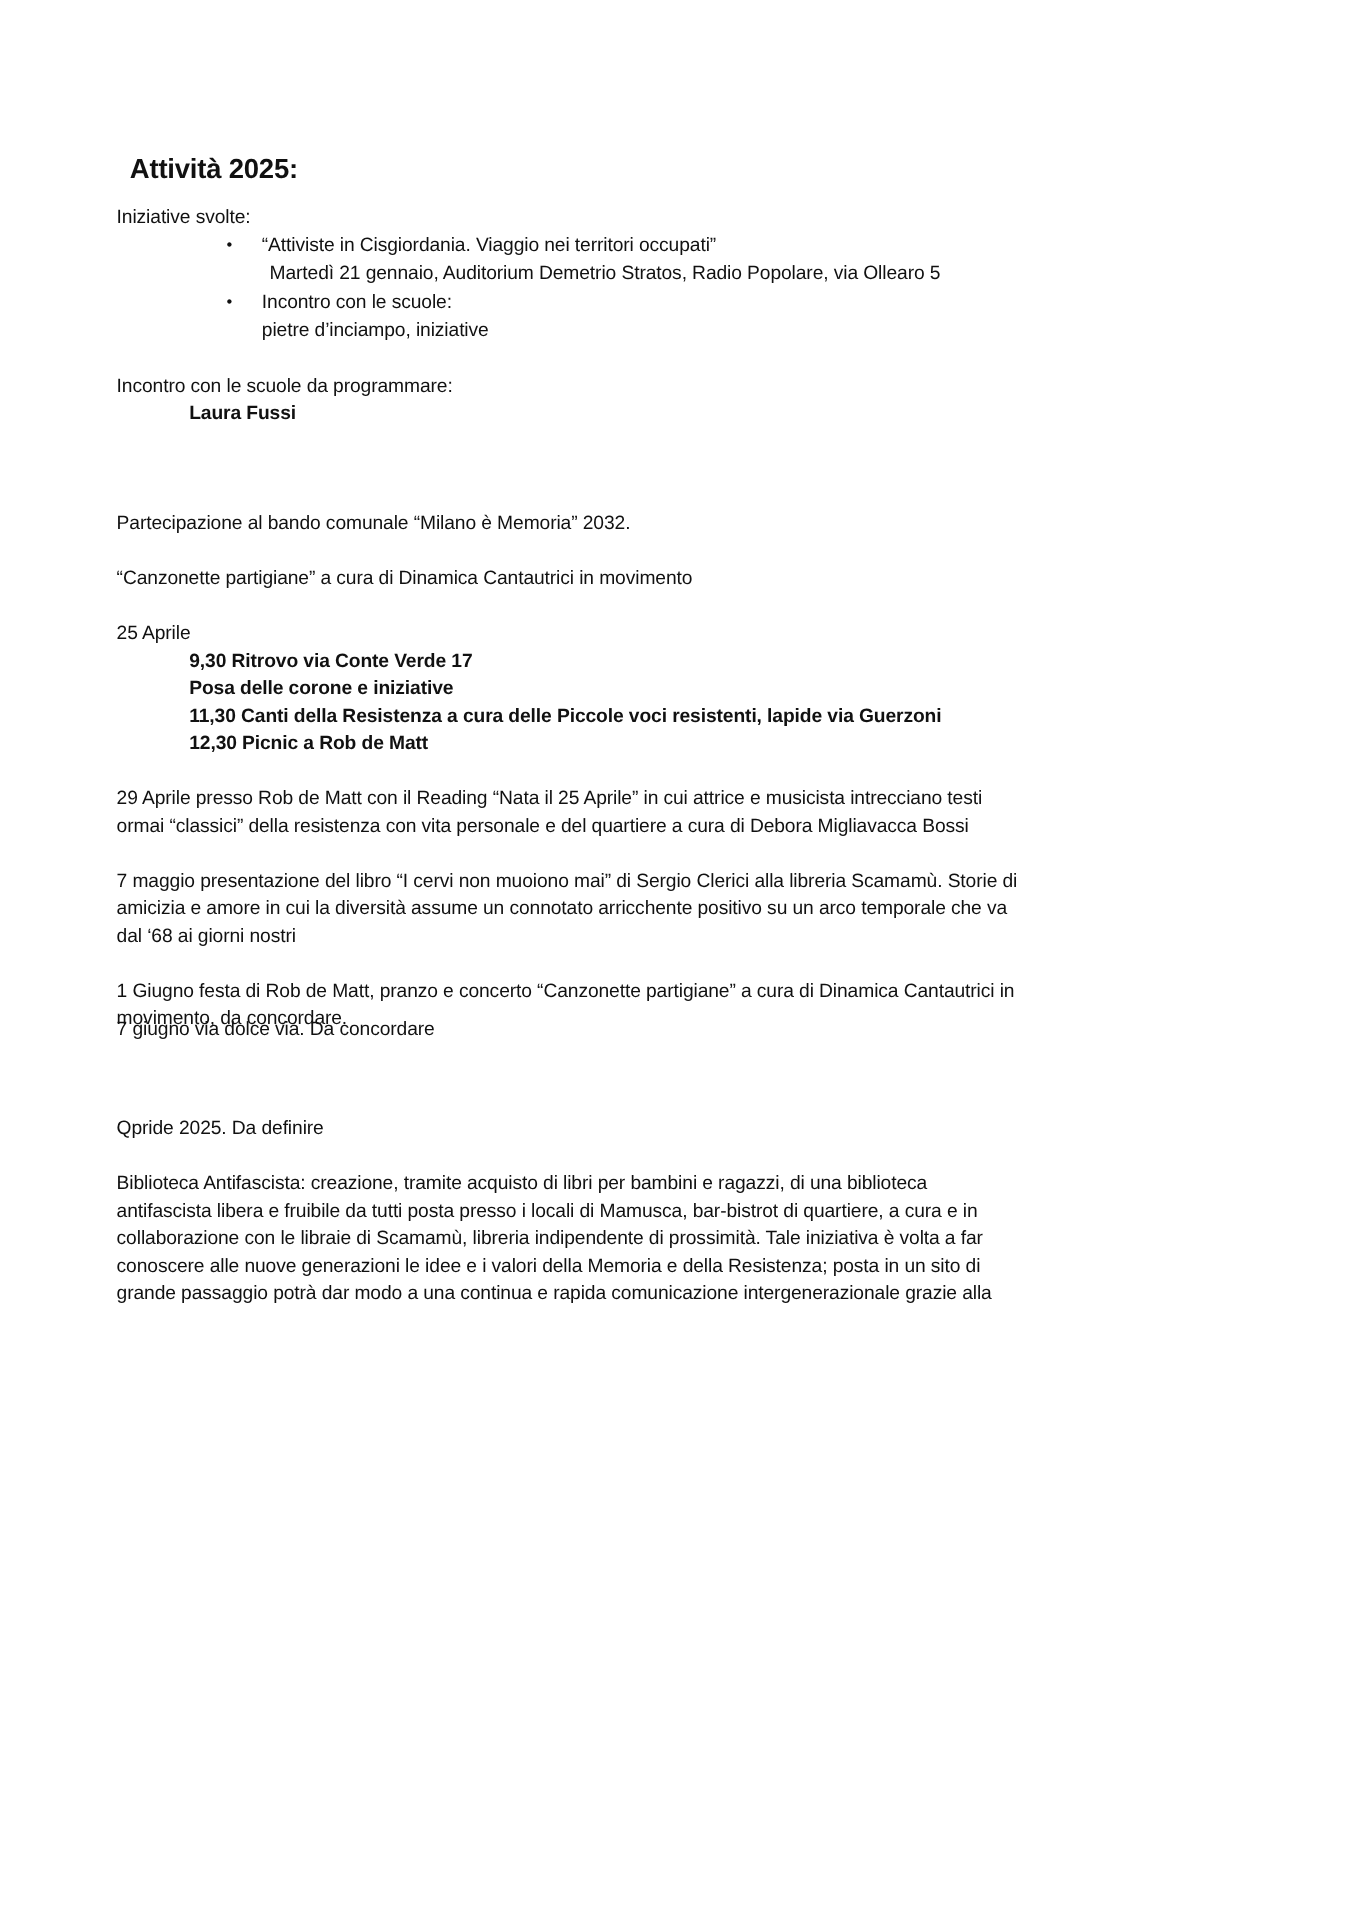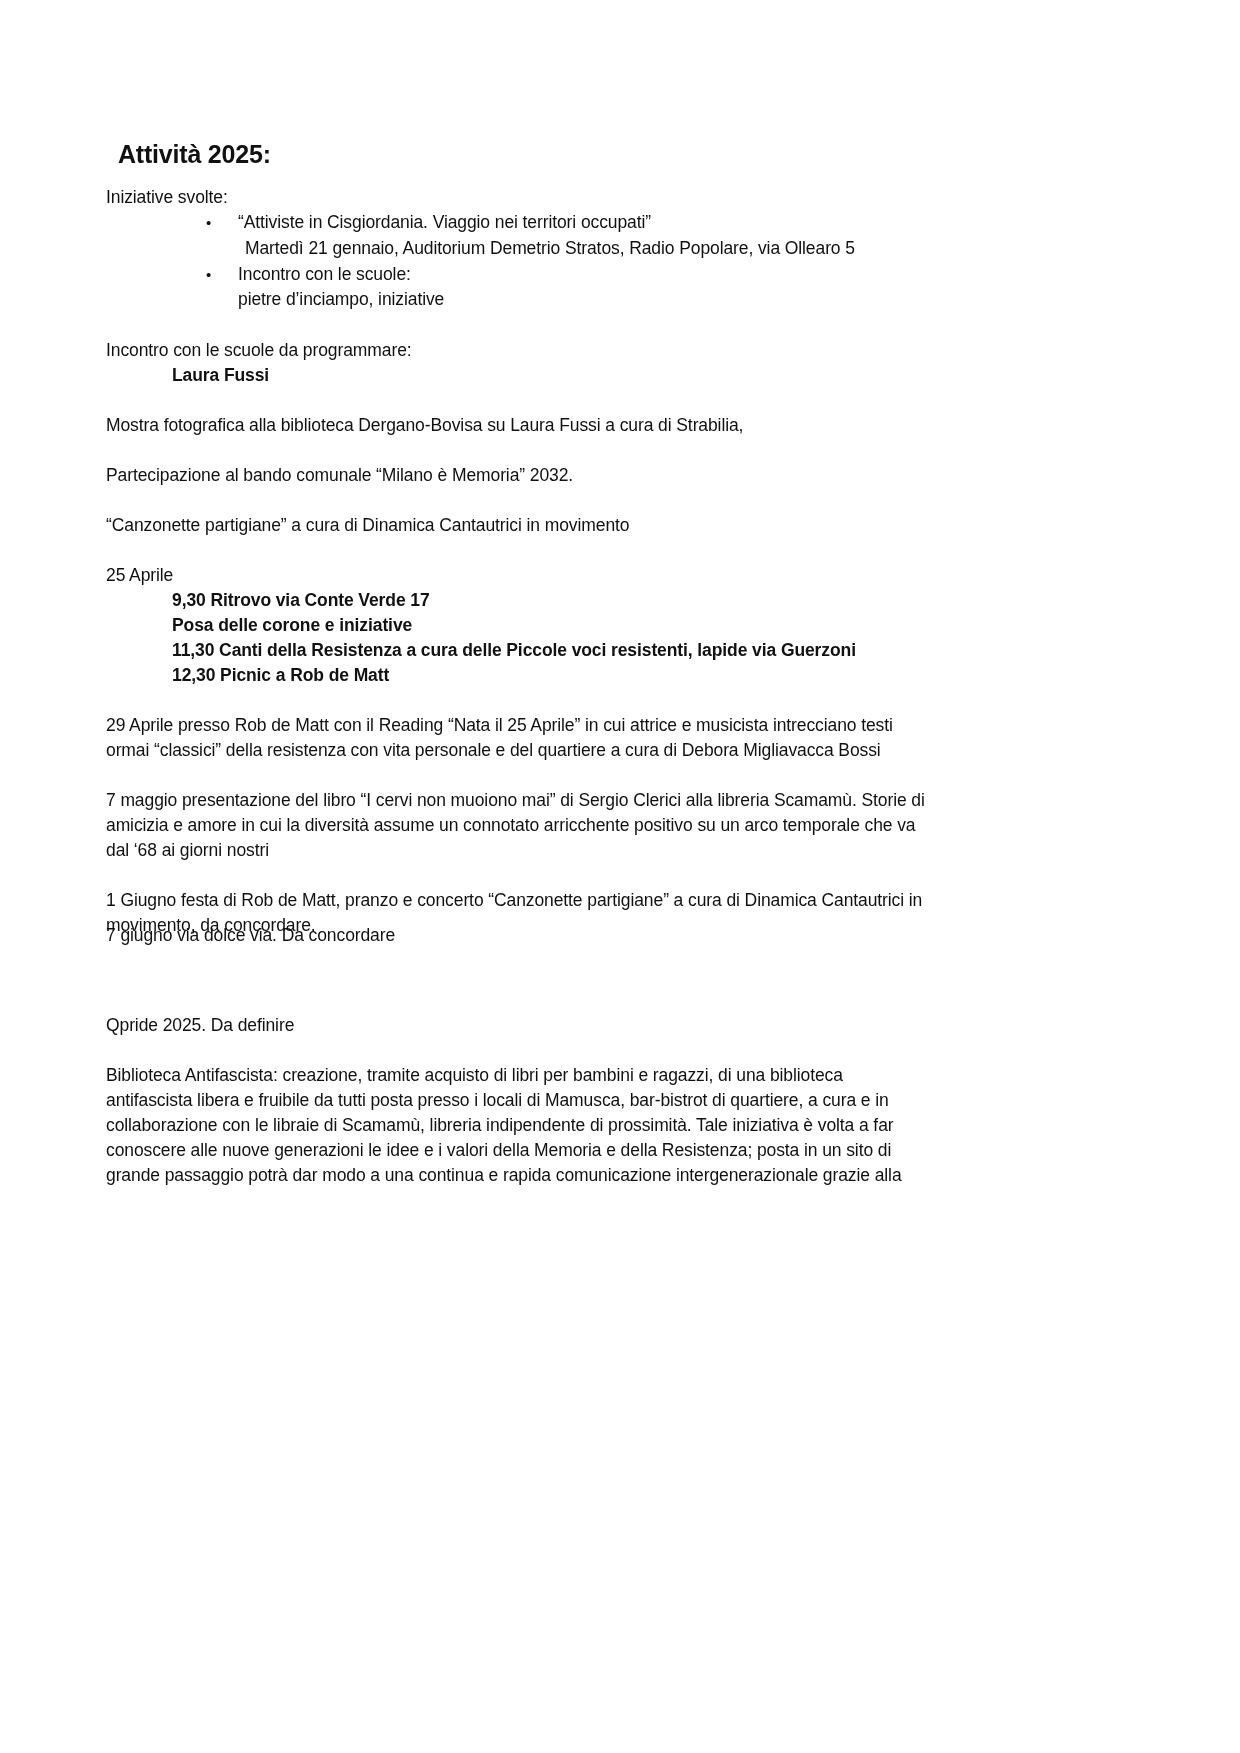--- a/index.html
+++ b/index.html
@@ -23,21 +23,20 @@
   <span class="bullet" style="top:210px">•</span>
   <div class="ln ind3" style="top:210px">“Attiviste in Cisgiordania. Viaggio nei territori occupati”</div>
   <div class="ln ind2" style="top:236px">Martedì 21 gennaio, Auditorium Demetrio Stratos, Radio Popolare, via Ollearo 5</div>
   <span class="bullet" style="top:262px">•</span>
   <div class="ln ind3" style="top:262px">Incontro con le scuole:</div>
   <div class="ln ind3" style="top:287px">pietre d’inciampo, iniziative</div>
 
   <div class="ln" style="top:338px">Incontro con le scuole da programmare:</div>
   <div class="ln ind1" style="top:363px">Laura Fussi</div>
 
-  <div class="ln" style="top:413px">Mostra fotografica alla biblioteca Dergano-Bovisa su Laura Fussi a cura di Strabilia,</div>
   <div class="ln" style="top:463px">Partecipazione al bando comunale “Milano è Memoria” 2032.</div>
   <div class="ln" style="top:513px">“Canzonette partigiane” a cura di Dinamica Cantautrici in movimento</div>
 
   <div class="ln" style="top:563px">25 Aprile</div>
   <div class="ln ind1" style="top:588px">9,30 Ritrovo via Conte Verde 17</div>
   <div class="ln ind1" style="top:613px">Posa delle corone e iniziative</div>
   <div class="ln ind1" style="top:638px">11,30 Canti della Resistenza a cura delle Piccole voci resistenti, lapide via Guerzoni</div>
   <div class="ln ind1" style="top:663px">12,30 Picnic a Rob de Matt</div>
 
   <div class="ln" style="top:713px">29 Aprile presso Rob de Matt con il Reading “Nata il 25 Aprile” in cui attrice e musicista intrecciano testi</div>

